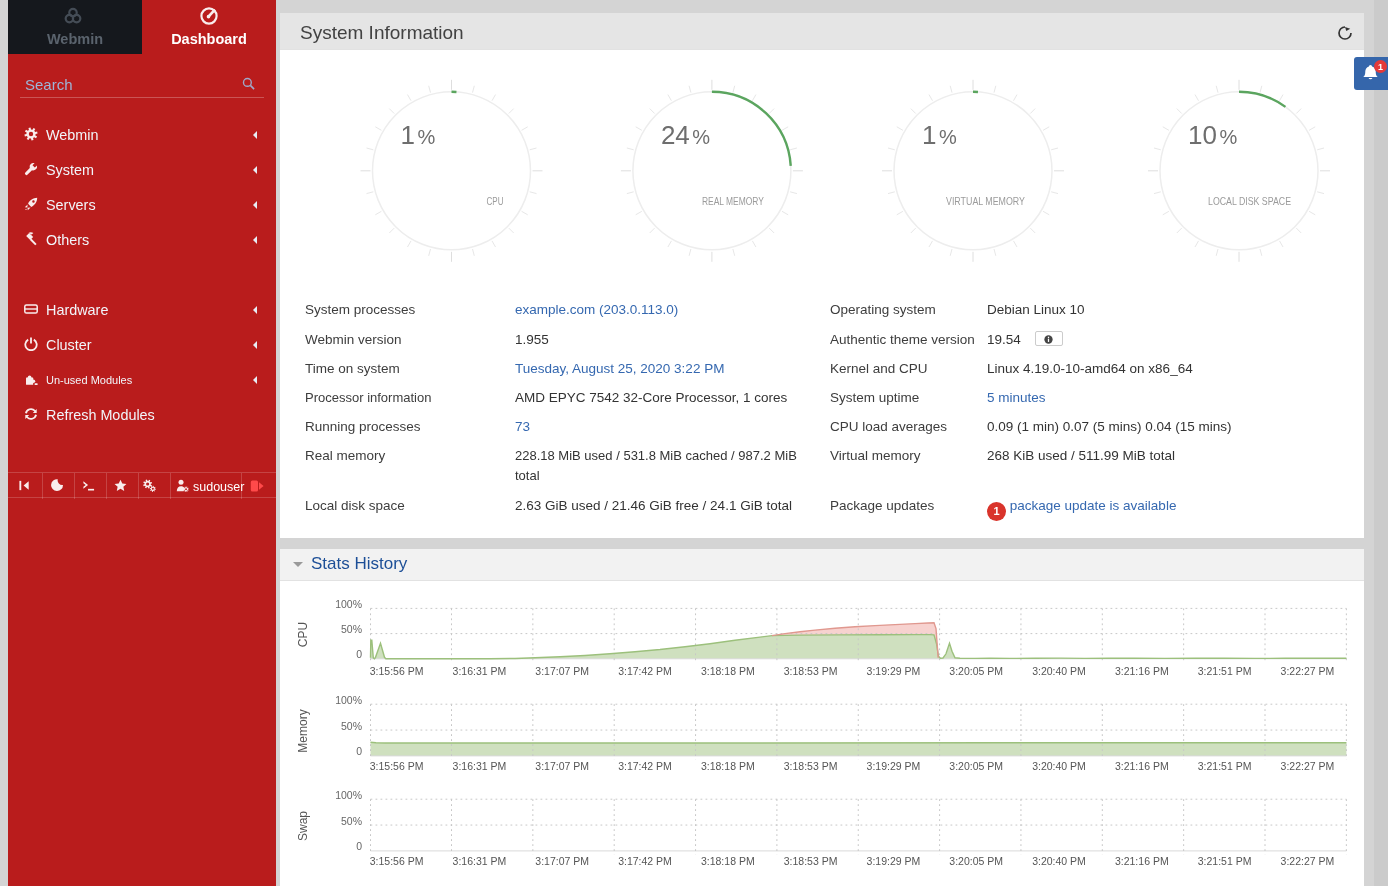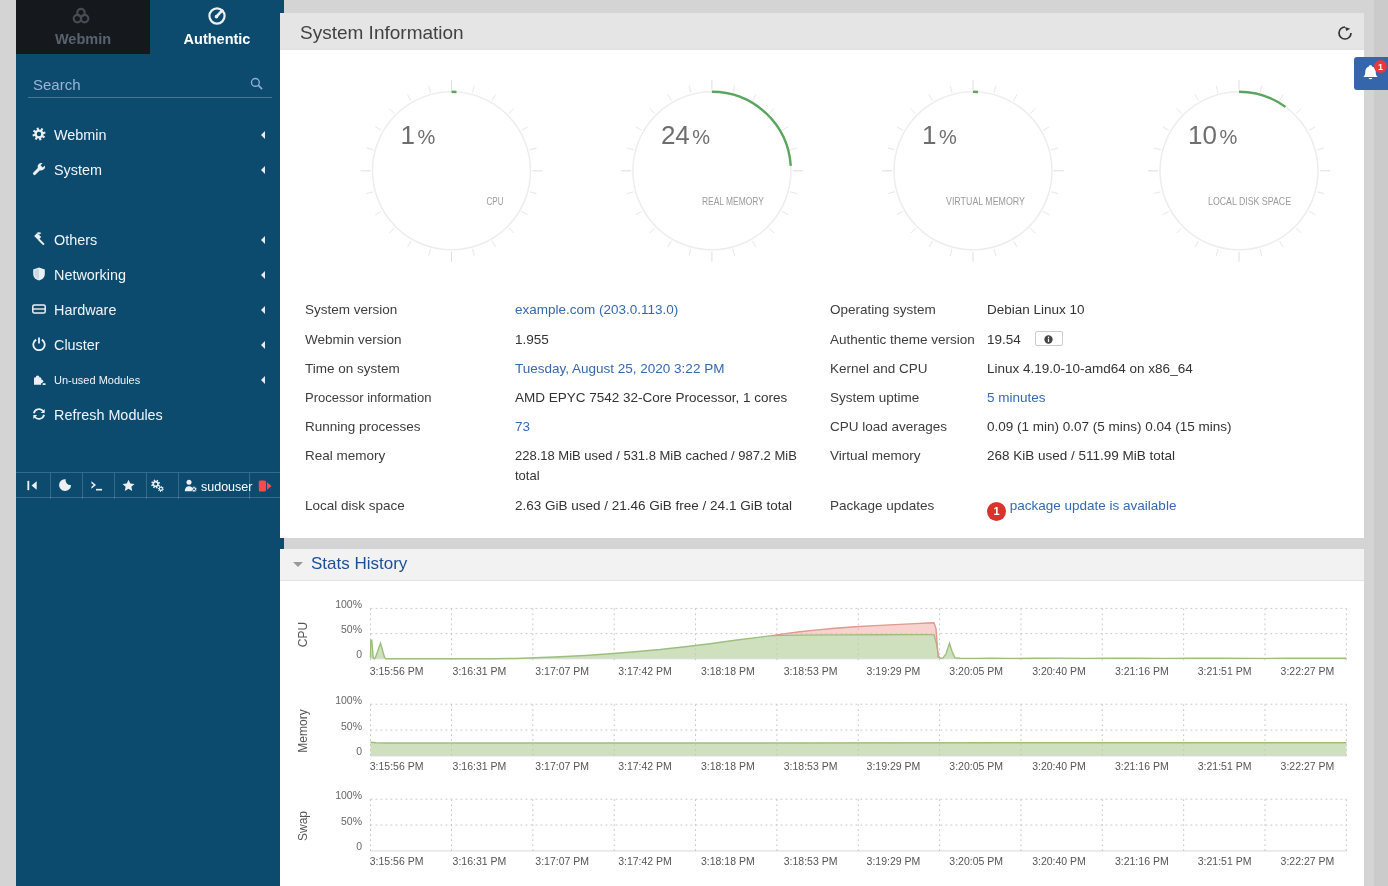--- a/index.html
+++ b/index.html
@@ -1,37 +1,37 @@
 <!DOCTYPE html>
 <html><head><meta charset="utf-8"><style>
 * { margin:0; padding:0; box-sizing:border-box; }
 body { width:1388px; height:886px; overflow:hidden; font-family:"Liberation Sans",sans-serif; background:#d4d4d4; position:relative; }
 a { text-decoration:none; }
 </style></head>
 <body>
 <div style="position:absolute;right:0;top:0;width:14px;height:886px;background:#cbcbcb"></div>
 
-<div style="position:absolute;left:16px;top:0;width:268px;height:886px;background:#0c4a6e">
+<div style="position:absolute;left:8px;top:0;width:268px;height:886px;background:#b91c1c">
   <div style="position:absolute;left:0;top:0;width:134px;height:54px;background:#15181d">
     <svg style="position:absolute;left:56px;top:7px" width="18" height="18" viewBox="0 0 14 14" fill="#ffffff" opacity="0.92">
         <g fill="none" stroke="#49515b" stroke-width="1.7">
           <circle cx="7" cy="4.4" r="2.9"></circle>
           <circle cx="4.2" cy="9" r="2.9"></circle>
           <circle cx="9.8" cy="9" r="2.9"></circle>
         </g>
       </svg>
     <div style="position:absolute;left:0;top:31px;width:134px;text-align:center;font-size:14.5px;font-weight:bold;color:#5a636d">Webmin</div>
   </div>
   <div style="position:absolute;left:134px;top:0;width:134px;height:54px">
     <svg style="position:absolute;left:58px;top:7px" width="18" height="18" viewBox="0 0 14 14" fill="#ffffff" opacity="0.92">
         <circle cx="7" cy="7" r="5.9" fill="none" stroke="#fff" stroke-width="1.7"></circle>
         <line x1="6.6" y1="7.5" x2="11.6" y2="2" stroke="#fff" stroke-width="2.1"></line>
         <circle cx="6.6" cy="7.5" r="1.4"></circle>
       </svg>
-    <div style="position:absolute;left:0;top:31px;width:134px;text-align:center;font-size:14.5px;font-weight:bold;color:#fff">Authentic</div>
+    <div style="position:absolute;left:0;top:31px;width:134px;text-align:center;font-size:14.5px;font-weight:bold;color:#fff">Dashboard</div>
   </div>
   <div style="position:absolute;left:17px;top:76px;font-size:15px;color:#9db5d8">Search</div>
   <svg style="position:absolute;left:234px;top:77px" width="13" height="13" viewBox="0 0 14 14" fill="#9db5d8" opacity="0.92">
       <circle cx="5.8" cy="5.8" r="4.2" fill="none" stroke="#9db5d8" stroke-width="1.5"></circle>
       <line x1="9" y1="9" x2="13" y2="13" stroke="#9db5d8" stroke-width="1.8"></line>
     </svg>
   <div style="position:absolute;left:12px;top:97px;width:244px;height:1px;background:rgba(255,255,255,0.25)"></div>
   <div style="position:absolute;left:0;top:117.0px;width:268px;height:35px">
       <svg style="position:absolute;left:16px;top:10px" width="14" height="14" viewBox="0 0 14 14" fill="#ffffff" opacity="0.92">
         <path d="M13.10 9.53 L11.98 11.33 L10.25 10.25 L9.06 11.11 L9.53 13.10 L7.47 13.58 L7.00 11.60 L5.54 11.36 L4.47 13.10 L2.67 11.98 L3.75 10.25 L2.89 9.06 L0.90 9.53 L0.42 7.47 L2.40 7.00 L2.64 5.54 L0.90 4.47 L2.02 2.67 L3.75 3.75 L4.94 2.89 L4.47 0.90 L6.53 0.42 L7.00 2.40 L8.46 2.64 L9.53 0.90 L11.33 2.02 L10.25 3.75 L11.11 4.94 L13.10 4.47 L13.58 6.53 L11.60 7.00 L11.36 8.46 Z M9.20 7.00 A2.2 2.2 0 1 0 4.80 7.00 A2.2 2.2 0 1 0 9.20 7.00 Z" fill-rule="evenodd"></path>
@@ -39,35 +39,35 @@
       <span style="position:absolute;left:38px;top:50%;transform:translateY(-52%);font-size:14.4px;color:#f2f5fa">Webmin</span>
       <span style="position:absolute;right:19px;top:14px;width:0;height:0;border:4px solid transparent;border-right-color:#e8edf5;border-left-width:0"></span>
     </div>
     <div style="position:absolute;left:0;top:152.0px;width:268px;height:35px">
       <svg style="position:absolute;left:16px;top:10px" width="14" height="14" viewBox="0 0 14 14" fill="#ffffff" opacity="0.92">
         <path d="M12.9 3.4 A3.9 3.9 0 0 1 8 8.2 L3.6 12.6 A1.5 1.5 0 0 1 1.4 10.4 L5.8 6 A3.9 3.9 0 0 1 10.6 1.1 L8.5 3.2 L10.8 5.5 Z"></path>
       </svg>
       <span style="position:absolute;left:38px;top:50%;transform:translateY(-52%);font-size:14.4px;color:#f2f5fa">System</span>
       <span style="position:absolute;right:19px;top:14px;width:0;height:0;border:4px solid transparent;border-right-color:#e8edf5;border-left-width:0"></span>
     </div>
+    <div style="position:absolute;left:0;top:187.0px;width:268px;height:35px">
+      <svg style="position:absolute;left:16px;top:10px" width="14" height="14" viewBox="0 0 14 14" fill="#ffffff" opacity="0.92">
+        <path fill-rule="evenodd" d="M13.2 0.8 C9.2 0.9 5.6 3.1 4.1 6.7 L7.3 9.9 C10.9 8.4 13.1 4.8 13.2 0.8 Z M10.7 4.4 A1.25 1.25 0 1 1 8.2 4.4 A1.25 1.25 0 1 1 10.7 4.4 Z"></path>
+        <path d="M3.6 7.4 L0.8 10.2 L3.3 10.5 Z M6.6 10.4 L3.8 13.2 L3.5 10.7 Z M2.2 11.8 L1 13 L2.8 12.7 Z"></path>
+      </svg>
+      <span style="position:absolute;left:38px;top:50%;transform:translateY(-52%);font-size:14.4px;color:#f2f5fa">Servers</span>
+      <span style="position:absolute;right:19px;top:14px;width:0;height:0;border:4px solid transparent;border-right-color:#e8edf5;border-left-width:0"></span>
+    </div>
     <div style="position:absolute;left:0;top:222.0px;width:268px;height:35px">
       <svg style="position:absolute;left:16px;top:10px" width="14" height="14" viewBox="0 0 14 14" fill="#ffffff" opacity="0.92">
         <path d="M5.2 0.9 L9.2 4.9 L6.2 7.9 L2.2 3.9 Z"></path>
         <path d="M4.6 0.9 C5.8 -0.1 8.0 0.1 9.4 1.1 L7.6 2.5 Z"></path>
         <path d="M7.3 6.6 L12.6 11.9 L11.2 13.3 L5.9 8.0 Z"></path>
       </svg>
       <span style="position:absolute;left:38px;top:50%;transform:translateY(-52%);font-size:14.4px;color:#f2f5fa">Others</span>
-      <span style="position:absolute;right:19px;top:14px;width:0;height:0;border:4px solid transparent;border-right-color:#e8edf5;border-left-width:0"></span>
-    </div>
-    <div style="position:absolute;left:0;top:257.0px;width:268px;height:35px">
-      <svg style="position:absolute;left:16px;top:10px" width="14" height="14" viewBox="0 0 14 14" fill="#ffffff" opacity="0.92">
-        <path d="M7 0.4 L12.8 2.4 V6.8 C12.8 10.4 10.3 12.6 7 13.6 C3.7 12.6 1.2 10.4 1.2 6.8 V2.4 Z"></path>
-        <path d="M7 1.6 V12.4 C4.2 11.4 2.4 9.6 2.4 6.8 V3.2 Z" fill="#9db5d8" opacity="0.35"></path>
-      </svg>
-      <span style="position:absolute;left:38px;top:50%;transform:translateY(-52%);font-size:14.4px;color:#f2f5fa">Networking</span>
       <span style="position:absolute;right:19px;top:14px;width:0;height:0;border:4px solid transparent;border-right-color:#e8edf5;border-left-width:0"></span>
     </div>
     <div style="position:absolute;left:0;top:292.0px;width:268px;height:35px">
       <svg style="position:absolute;left:16px;top:10px" width="14" height="14" viewBox="0 0 14 14" fill="#ffffff" opacity="0.92">
         <rect x="0.8" y="3" width="12.4" height="8" rx="1.6" fill="none" stroke="#fff" stroke-width="1.5"></rect>
         <line x1="1" y1="7" x2="13" y2="7" stroke="#fff" stroke-width="1.4"></line>
       </svg>
       <span style="position:absolute;left:38px;top:50%;transform:translateY(-52%);font-size:14.4px;color:#f2f5fa">Hardware</span>
       <span style="position:absolute;right:19px;top:14px;width:0;height:0;border:4px solid transparent;border-right-color:#e8edf5;border-left-width:0"></span>
     </div>
@@ -250,21 +250,21 @@
     <line x1="1160.8" y1="149.8" x2="1154.0" y2="148.0" stroke="#e7e7e7" stroke-width="1"></line>
     <line x1="1168.9" y1="130.3" x2="1162.8" y2="126.8" stroke="#e7e7e7" stroke-width="1"></line>
     <line x1="1181.7" y1="113.5" x2="1176.8" y2="108.6" stroke="#e7e7e7" stroke-width="1"></line>
     <line x1="1198.5" y1="100.7" x2="1195.0" y2="94.6" stroke="#e7e7e7" stroke-width="1"></line>
     <line x1="1218.0" y1="92.6" x2="1216.2" y2="85.8" stroke="#e7e7e7" stroke-width="1"></line>
     <circle cx="1239.0" cy="170.8" r="79.0" fill="none" stroke="#ededed" stroke-width="1.5"></circle>
     <path d="M1239.00 91.80 A79.0 79.0 0 0 1 1285.44 106.89" fill="none" stroke="#5ba55f" stroke-width="2.4"></path>
     <text x="1188.0" y="143.5" font-size="26" fill="#6e6e6e">10<tspan dx="2.5" font-size="20">%</tspan></text>
     <text x="1208.0" y="205" font-size="11" fill="#9b9b9b" textLength="83" lengthAdjust="spacingAndGlyphs">LOCAL DISK SPACE</text>
   </svg>
-<div style="position:absolute;left:305px;top:300.25px;line-height:19.5px;font-size:13.5px;color:#3d3d3d">System version</div>
+<div style="position:absolute;left:305px;top:300.25px;line-height:19.5px;font-size:13.5px;color:#3d3d3d">System processes</div>
 <div style="position:absolute;left:515px;top:300.25px;line-height:19.5px;font-size:13.5px;color:#333333"><a style="color:#3568b0;text-decoration:none">example.com (203.0.113.0)</a></div>
 <div style="position:absolute;left:305px;top:329.55px;line-height:19.5px;font-size:13.5px;color:#3d3d3d">Webmin version</div>
 <div style="position:absolute;left:515px;top:329.55px;line-height:19.5px;font-size:13.5px;color:#333333">1.955</div>
 <div style="position:absolute;left:305px;top:358.75px;line-height:19.5px;font-size:13.5px;color:#3d3d3d">Time on system</div>
 <div style="position:absolute;left:515px;top:358.75px;line-height:19.5px;font-size:13.5px;color:#333333"><a style="color:#3568b0;text-decoration:none">Tuesday, August 25, 2020 3:22 PM</a></div>
 <div style="position:absolute;left:305px;top:388.05px;line-height:19.5px;font-size:13px;color:#3d3d3d">Processor information</div>
 <div style="position:absolute;left:515px;top:388.05px;line-height:19.5px;font-size:13.5px;color:#333333">AMD EPYC 7542 32-Core Processor, 1 cores</div>
 <div style="position:absolute;left:305px;top:417.25px;line-height:19.5px;font-size:13.5px;color:#3d3d3d">Running processes</div>
 <div style="position:absolute;left:515px;top:417.25px;line-height:19.5px;font-size:13.5px;color:#333333"><a style="color:#3568b0;text-decoration:none">73</a></div>
 <div style="position:absolute;left:305px;top:446.45px;line-height:19.5px;font-size:13.5px;color:#3d3d3d">Real memory</div>

